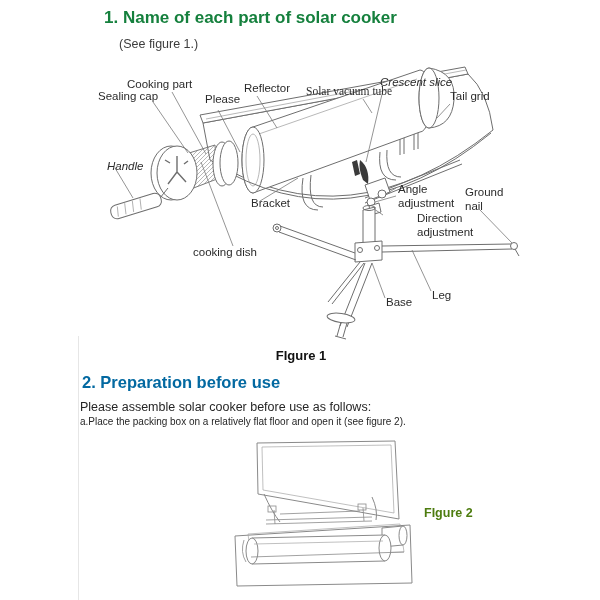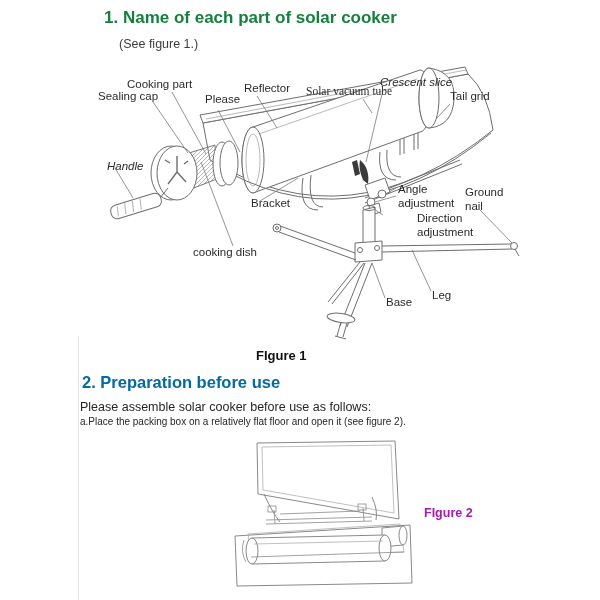--- a/index.html
+++ b/index.html
@@ -31,33 +31,33 @@
   .lbl-tail-cover   { left:390px; top:30px; }
   .lbl-handle       { left:47px;  top:100px;font-style:italic; }
   .lbl-bracket      { left:172px; top:137px;padding-left:19px; }
   .lbl-cooking-dish { left:133px; top:186px; }
   .lbl-angle        { left:338px; top:123px; }
   .lbl-ground-nail  { left:405px; top:126px; }
   .lbl-direction    { left:325px; top:152px;margin-left:32px; }
   .lbl-base         { left:326px; top:236px;text-align:center; }
   .lbl-leg          { left:372px; top:229px; }
   .cap1 {
-    position:absolute; left:256px; top:348px; width:90px; text-align:left;
+    position:absolute; left:256px; top:348px; width:90px; text-align:center;
     font-size:13px; font-weight:bold; color:#111;
   }
   .h2 {
     position:absolute; left:82px; top:373px;
     font-size:16.5px; font-weight:bold; color:#0369a1; white-space:nowrap;
   }
   .p1 { position:absolute; left:80px; top:400px; font-size:12.5px; color:#262626; white-space:nowrap;text-align:center; }
   .p2 { position:absolute; left:80px; top:416px; font-size:10px; color:#262626; white-space:nowrap; }
   .fig2 { position:absolute; left:220px; top:440px; width:200px; height:160px; }
   .cap2 {
     position:absolute; left:424px; top:506px;
-    font-size:12.5px; font-weight:bold; color:#a21caf; white-space:nowrap;
+    font-size:12.5px; font-weight:bold; color:#4d7c0f; white-space:nowrap;
   }
   .vrule {
     position:absolute; left:78px; top:336px; width:1px; height:264px;
     background:#e6e6e6;
   }
 </style>
 </head>
 <body>
 
 <div class="page">

